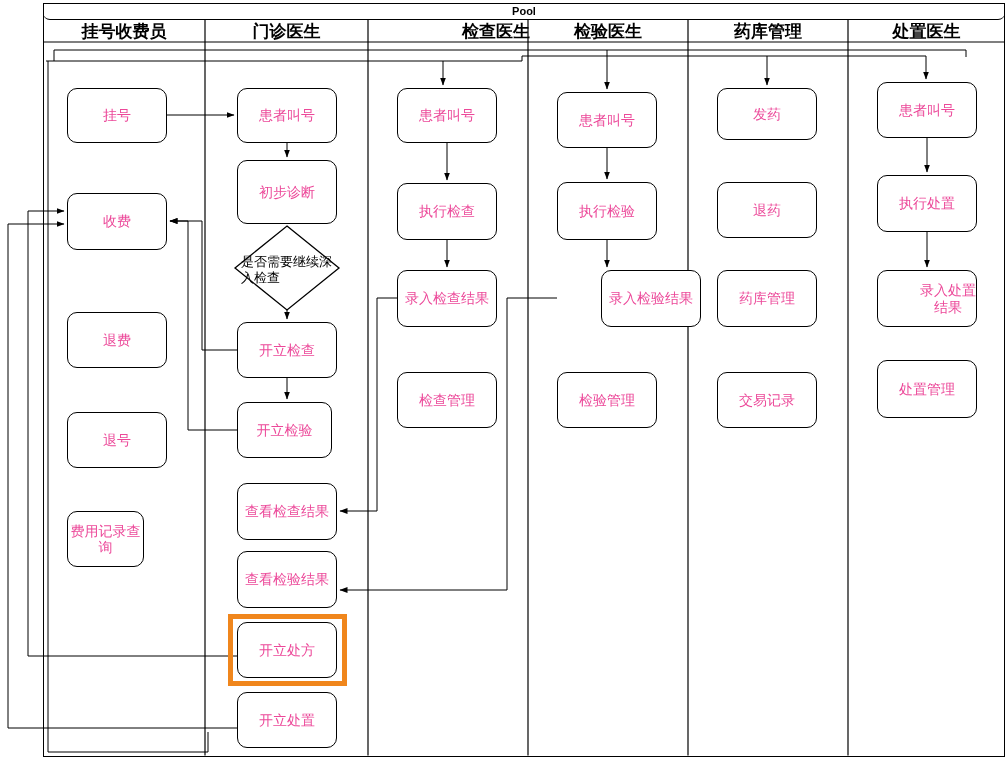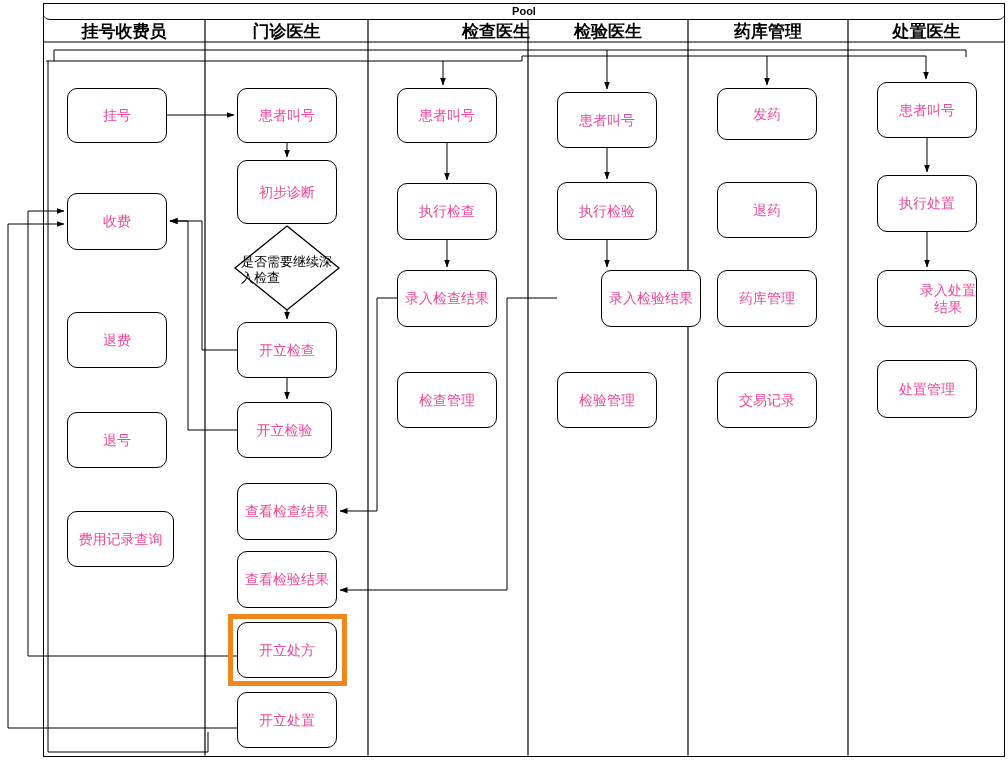--- a/index.html
+++ b/index.html
@@ -90,21 +90,21 @@
       <path d="M927,232 V267" marker-end="url(#arw)"></path>
     </g>
 
     <polygon points="287,226 339,268 287,310 235,268" fill="#ffffff" stroke="#000" stroke-width="1.3"></polygon>
   </svg>
 
   <div class="node" style="left:67px;top:88px;width:100px;height:55px;">挂号</div>
   <div class="node" style="left:67px;top:193px;width:100px;height:57px;">收费</div>
   <div class="node" style="left:67px;top:312px;width:100px;height:56px;">退费</div>
   <div class="node" style="left:67px;top:412px;width:100px;height:56px;">退号</div>
-  <div class="node" style="left:67px;top:511px;width:107px;height:56px;">费用记录查询</div>
+  <div class="node" style="left:67px;top:511px;width:77px;height:56px;">费用记录查询</div>
 
   <div class="node" style="left:237px;top:88px;width:100px;height:55px;">患者叫号</div>
   <div class="node" style="left:237px;top:160px;width:100px;height:64px;">初步诊断</div>
   <div class="diamond-label" style="left:241px;top:254px;width:92px;">是否需要继续深入检查</div>
   <div class="node" style="left:237px;top:322px;width:100px;height:56px;">开立检查</div>
   <div class="node" style="left:237px;top:402px;width:95px;height:56px;">开立检验</div>
   <div class="node" style="left:237px;top:483px;width:100px;height:57px;">查看检查结果</div>
   <div class="node" style="left:237px;top:551px;width:100px;height:57px;">查看检验结果</div>
   <div class="node" style="left:237px;top:622px;width:100px;height:56px;">开立处方</div>
   <div class="node" style="left:237px;top:692px;width:100px;height:56px;">开立处置</div>

